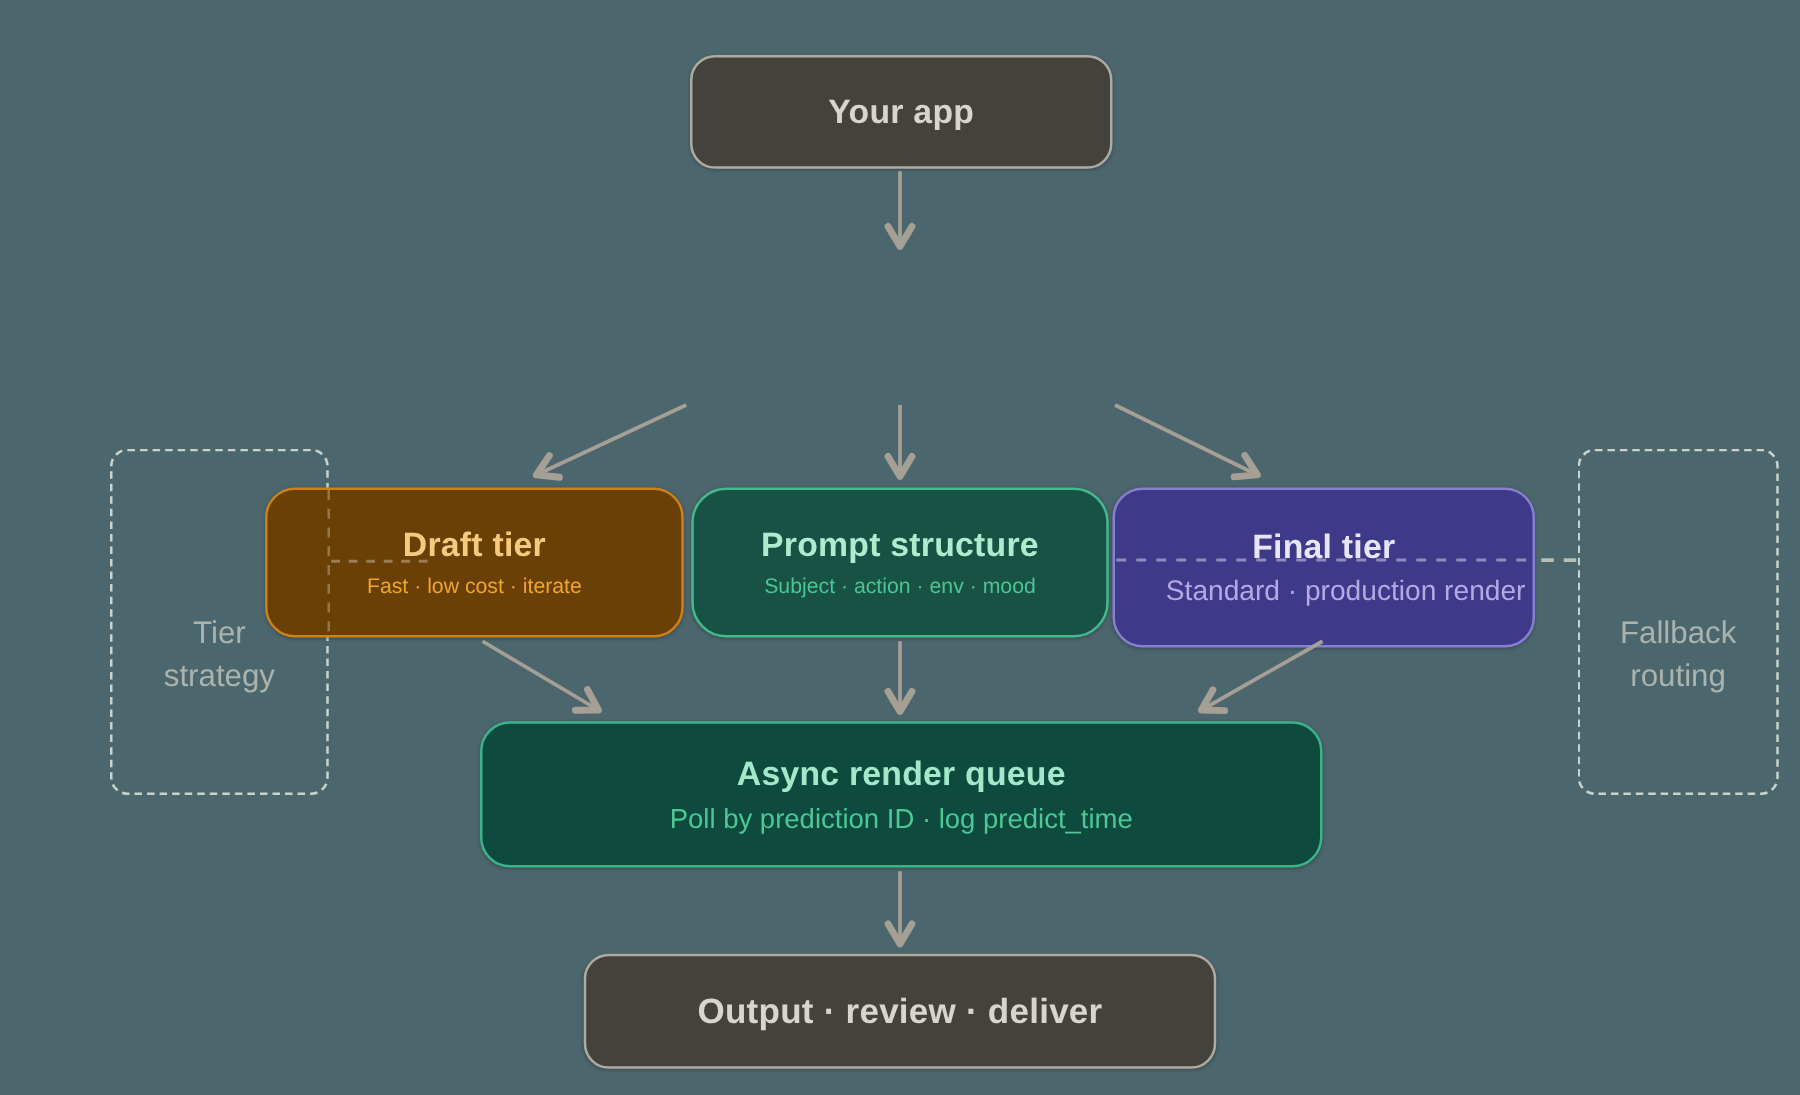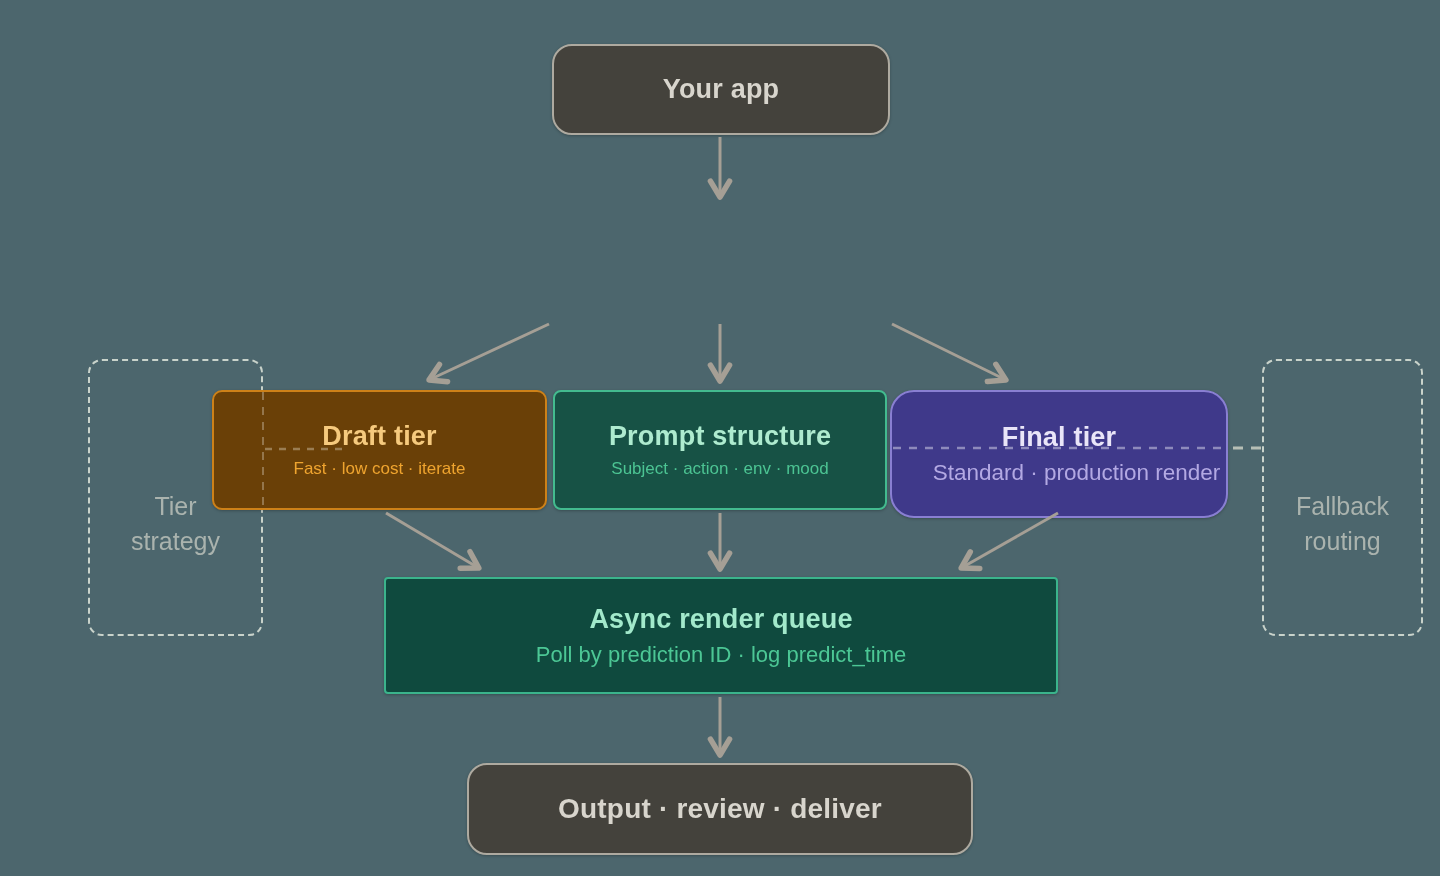--- a/index.html
+++ b/index.html
@@ -52,39 +52,39 @@
     left:552px;top:44px;width:338px;height:91px;border-radius:20px;
     background:#44423c;border:2px solid #aeaaa0;color:#d8d5cd;
   }
   #unified-api{
     left:339px;top:205px;width:762px;height:116px;border-radius:24px;
     background:#3b3387;border:2px solid #8d93cc;
   }
   #unified-api .title{color:#e9e5f8;font-size:28px;}
   #unified-api .subtitle{color:#a89fdd;font-size:24px;}
   #draft-tier{
-    left:212px;top:390px;width:335px;height:120px;border-radius:10px;
+    left:212px;top:390px;width:335px;height:120px;border-radius:24px;
     background:#6a4007;border:2px solid #cd8118;
   }
   #draft-tier .title{color:#f6ca7e;}
   #draft-tier .subtitle{color:#efa42f;}
   #prompt-structure{
-    left:553px;top:390px;width:334px;height:120px;border-radius:8px;
+    left:553px;top:390px;width:334px;height:120px;border-radius:28px;
     background:#175245;border:2px solid #43bb8f;
   }
   #prompt-structure .title{color:#aeebcf;}
   #prompt-structure .subtitle{color:#4cc493;}
   #final-tier{
     left:890px;top:390px;width:338px;height:128px;border-radius:24px;
     background:#3f398a;border:2px solid #897fd2;
   }
   #final-tier .title{color:#e9e5f8;}
   #final-tier .subtitle{color:#b3a9e3;font-size:22.5px;margin-left:35px;}
   #async-queue{
-    left:384px;top:577px;width:674px;height:117px;border-radius:4px;
+    left:384px;top:577px;width:674px;height:117px;border-radius:24px;
     background:#0f4a3e;border:2px solid #3bb48c;
   }
   #async-queue .title{color:#a2e9cb;}
   #async-queue .subtitle{color:#4cc795;font-size:22px;}
   #output-node{
     left:467px;top:763px;width:506px;height:92px;border-radius:20px;
     background:#44423c;border:2px solid #aeaaa0;color:#d8d5cd;
   }
   #output-node .title{font-size:28px;}
   

